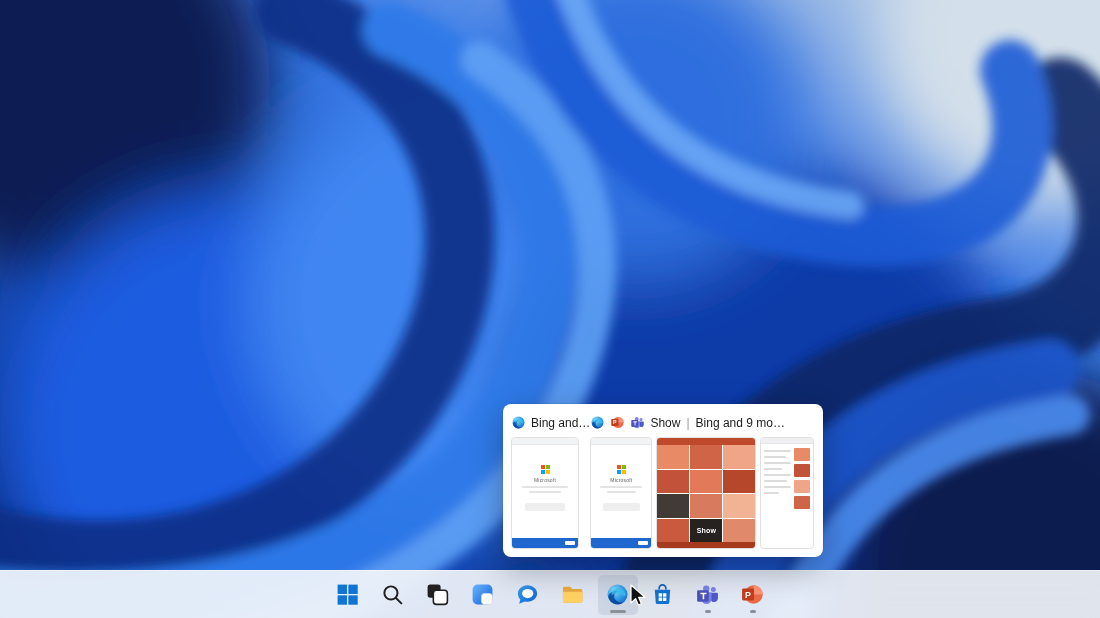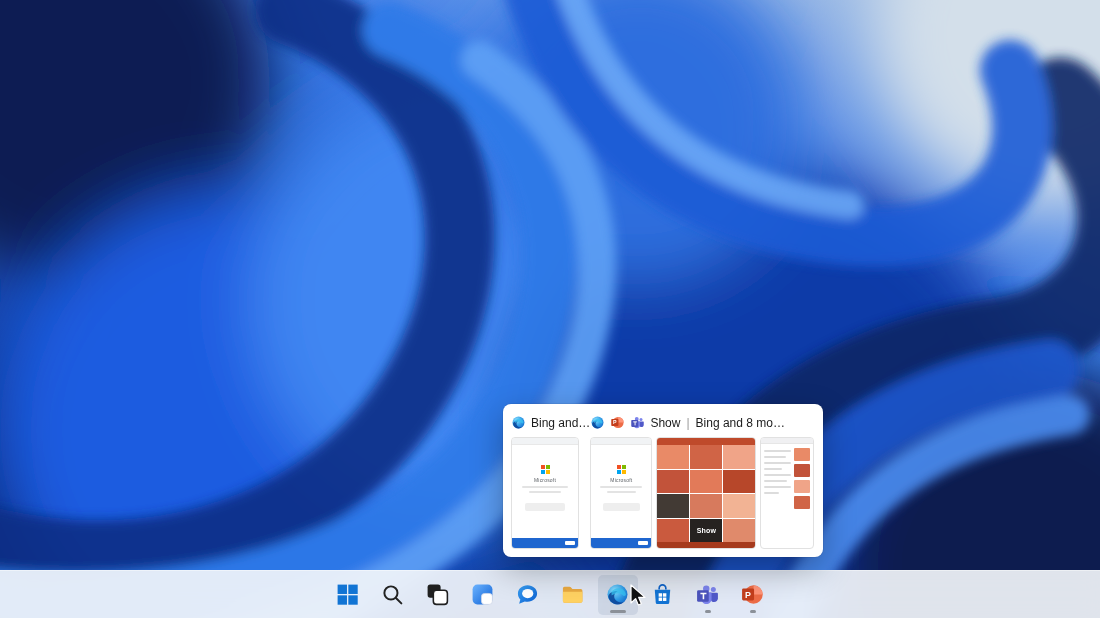--- a/index.html
+++ b/index.html
@@ -223,21 +223,21 @@
               <circle cx="17.6" cy="7.2" r="2.4" fill="#7b83eb"></circle>
               <path d="M15 10.4h6.2c.4 0 .8.3.8.8v4.4c0 2-1.6 3.7-3.7 3.7-1.8 0-3.3-1.5-3.3-3.3v-5.6z" fill="#5059c9"></path>
               <circle cx="10.8" cy="6.4" r="3.1" fill="#7b83eb"></circle>
               <path d="M6 9.8h9c.5 0 .9.4.9.9v5.6c0 2.7-2.2 4.9-4.9 4.9s-4.9-2.2-4.9-4.9l-.1-6.5z" fill="#7b83eb"></path>
               <rect x="2" y="7.8" width="11.2" height="11.2" rx="1.3" fill="#4b53bc"></rect>
               <path d="M5.2 11h5.8M8.1 11v5.6" stroke="#fff" stroke-width="1.5" fill="none"></path>
             </svg>
         </span>
         <span class="preview-group-label">Show</span>
         <span class="preview-sep">|</span>
-        <span class="preview-title">Bing and 8 mo…</span>
+        <span class="preview-title">Bing and 9 mo…</span>
       </div>
       <div class="thumb-row">
 
         <div class="thumb thumb-browser">
           <div class="bt-top"></div>
           <div class="bt-center">
             <span class="bt-logo">
                 <i></i>
                 <i></i>
                 <i></i>

